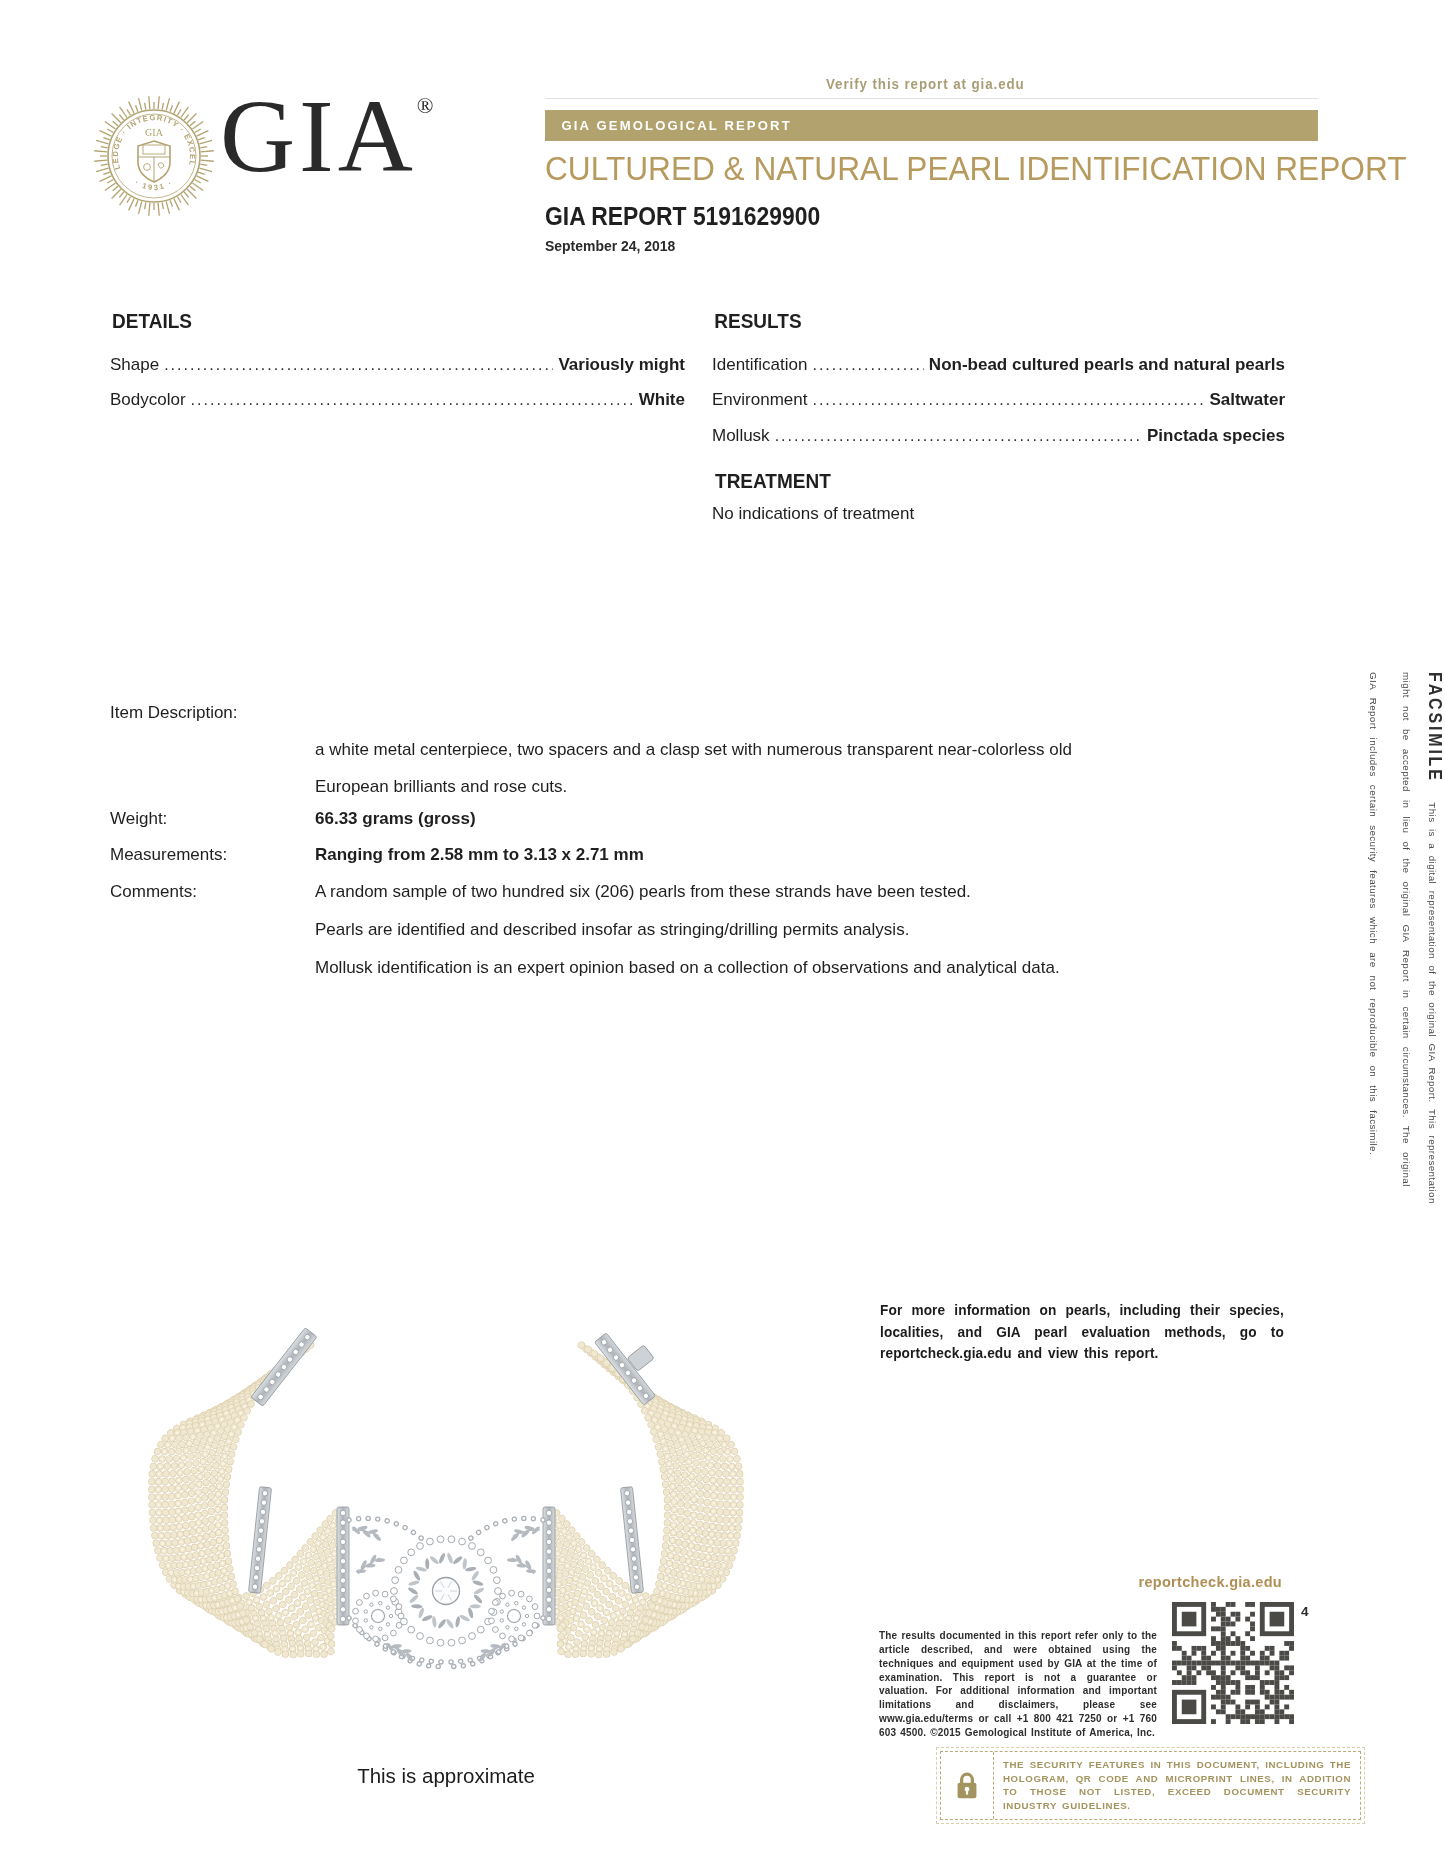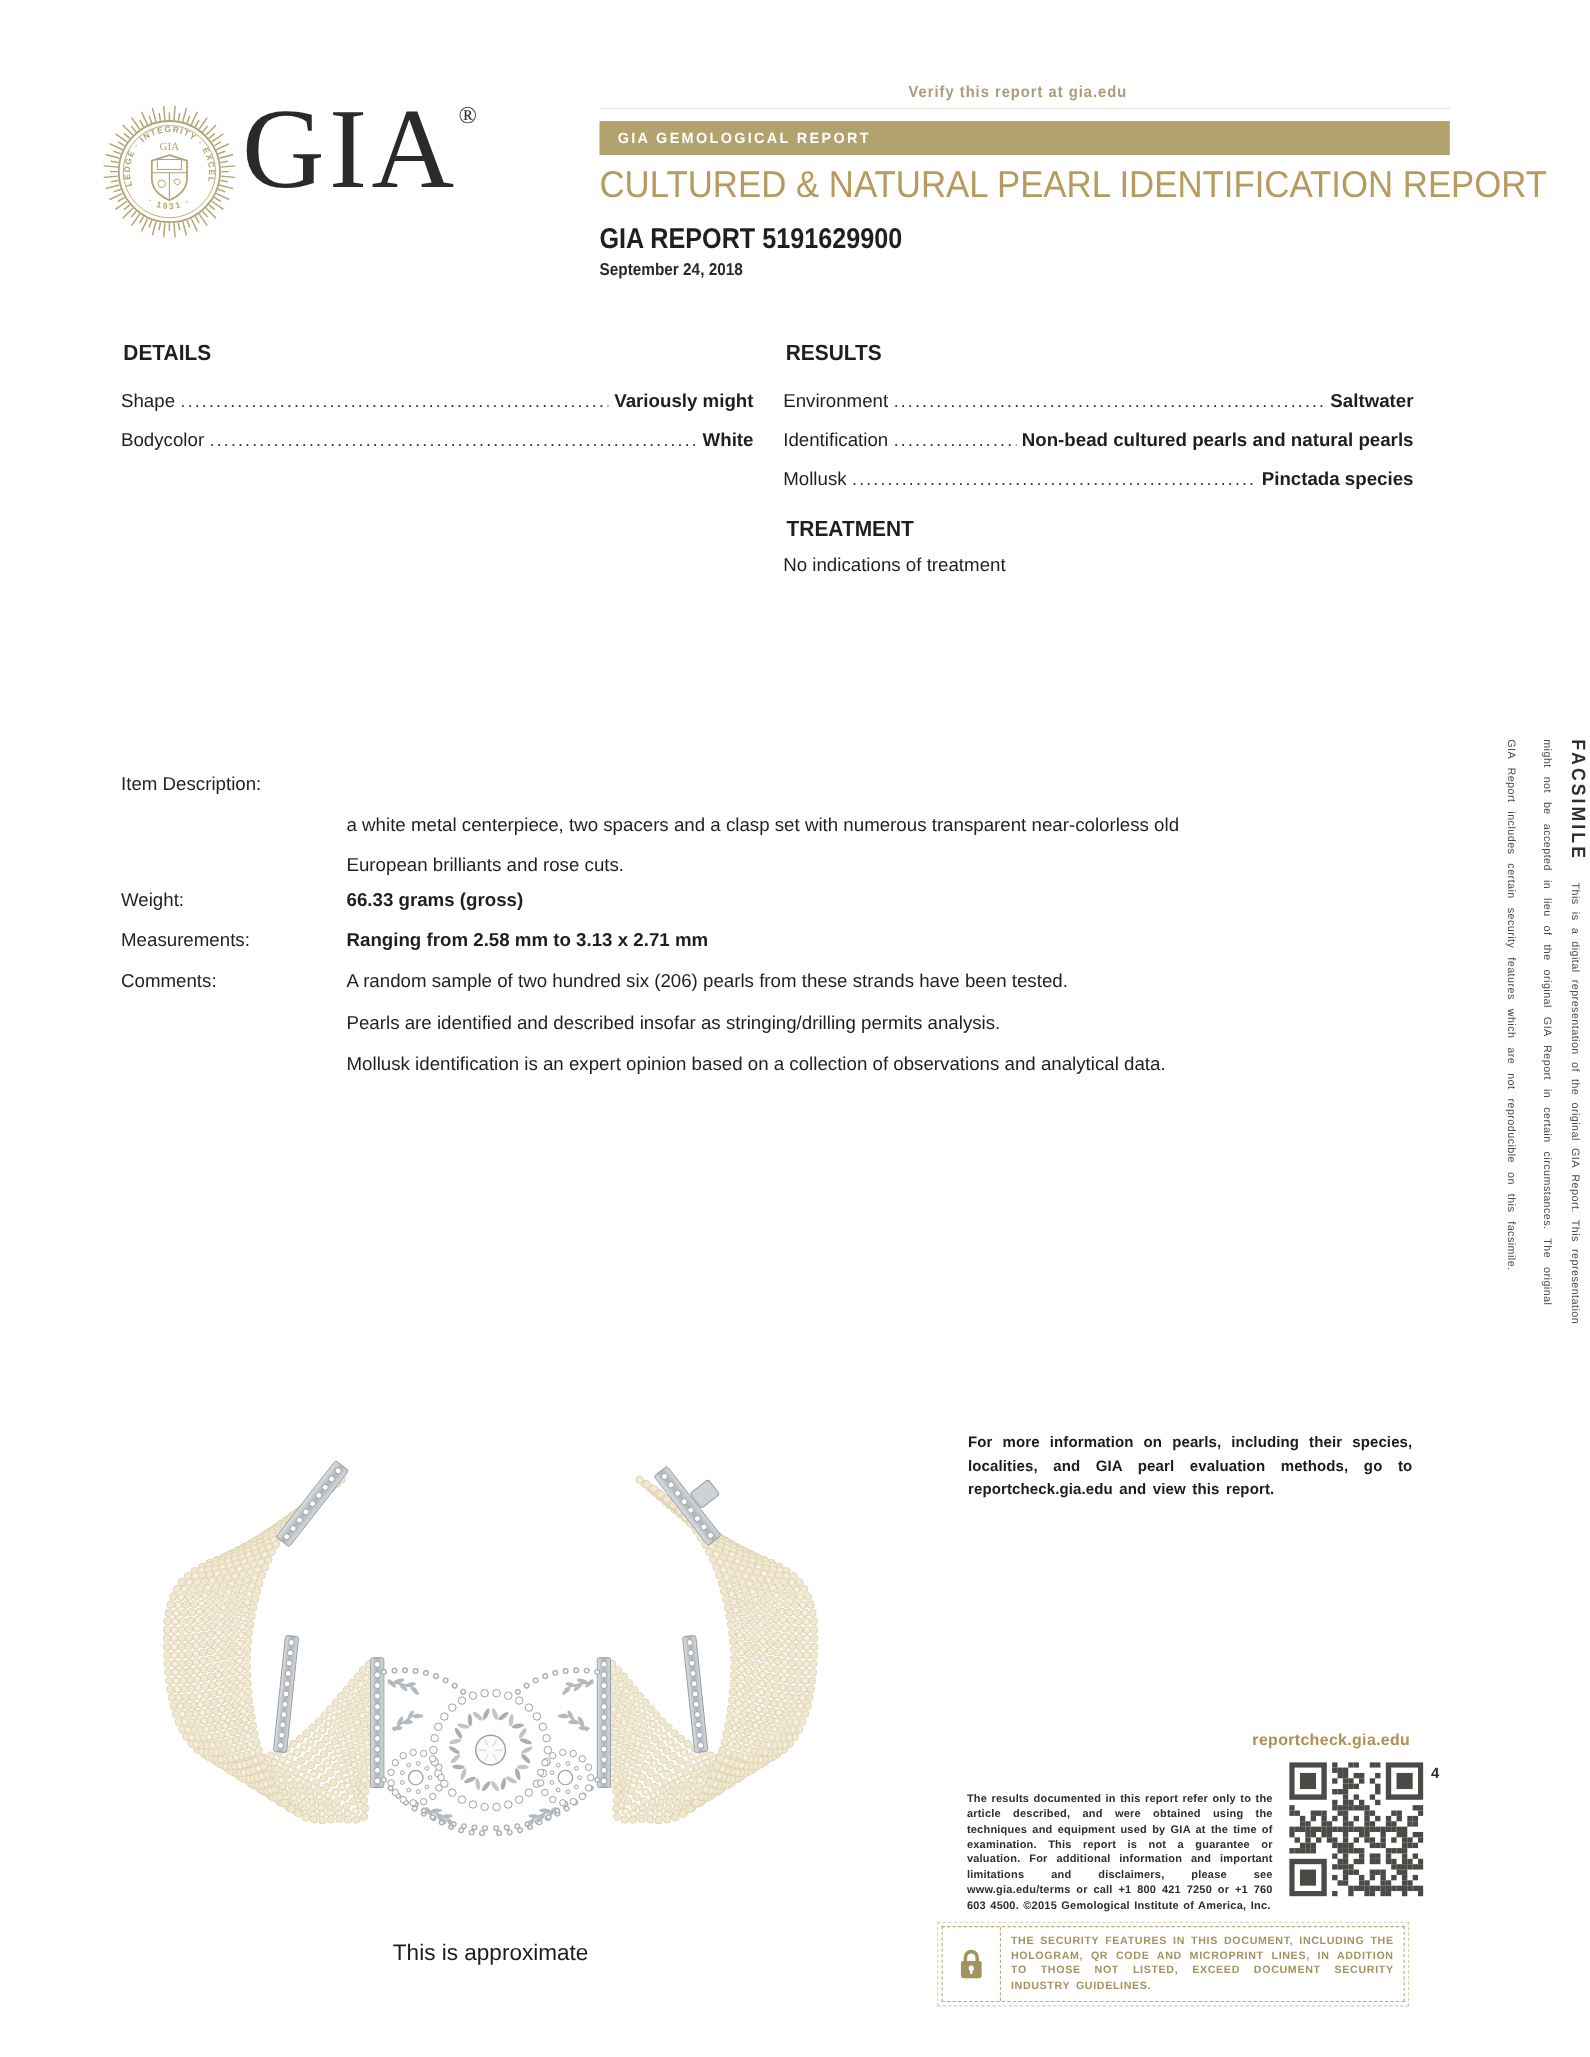--- a/index.html
+++ b/index.html
@@ -43,21 +43,21 @@
   .facs-small{font-size:9.8px;letter-spacing:.4px;word-spacing:3.4px;color:#4a4a4a;}
   
   .infonote{left:878px;top:1300px;width:408px;font-size:13.8px;line-height:21.5px;
             text-align:justify;font-weight:bold;transform:scaleX(.99);letter-spacing:.1px;word-spacing:2px;color:#1c1c1c;}
   .rcheck{left:1002px;top:1574px;width:280px;text-align:right;font-size:14.5px;
           font-weight:bold;color:#b08f55;letter-spacing:.3px;}
   .disc{left:879px;top:1601px;width:278px;font-size:10px;line-height:13.85px;
         text-align:justify;font-weight:bold;letter-spacing:.2px;word-spacing:1px;color:#2d2d2d;margin-top:28px;}
   .pagenum{left:1301px;top:1604px;font-size:13.5px;font-weight:bold;color:#2d2d2d;}
   .qr{left:1172px;top:1602px;}
-  .secbox{left:856px;top:1751px;width:419px;display:flex;border:1px dashed #b9ab7c;
+  .secbox{left:940px;top:1751px;width:419px;display:flex;border:1px dashed #b9ab7c;
           outline:1px dashed #d9cfab;outline-offset:3px;background:#fff;}
   .seccell{width:52px;display:flex;align-items:center;justify-content:center;
            border-right:1px dashed #b9ab7c;}
   .sectext{flex:1;padding:6px 9px 7px 9px;font-size:9.7px;line-height:13.6px;color:#a3945f;
            font-weight:bold;text-align:justify;letter-spacing:.6px;word-spacing:2px;}
   
   .caption{left:128px;top:1764px;width:636px;text-align:center;font-size:20.5px;color:#1c1c1c;}
 </style>
 </head>
 <body>
@@ -183,28 +183,28 @@
     <div class="row">
       <span class="lbl">Bodycolor</span>
         <span class="dots"></span>
         <span class="val">White</span>
     </div>
   </div>
 
   <div class="abs sec-h" style="left:712px;top:310px">RESULTS</div>
   <div class="abs rows" style="left:712px;top:339px;width:573px">
     <div class="row">
+      <span class="lbl">Identification</span>
+        <span class="dots"></span>
+        <span class="val">Non-bead cultured pearls and natural pearls</span>
+    </div>
+    <div class="row">
       <span class="lbl">Environment</span>
         <span class="dots"></span>
         <span class="val">Saltwater</span>
-    </div>
-    <div class="row">
-      <span class="lbl">Identification</span>
-        <span class="dots"></span>
-        <span class="val">Non-bead cultured pearls and natural pearls</span>
     </div>
     <div class="row">
       <span class="lbl">Mollusk</span>
         <span class="dots"></span>
         <span class="val">Pinctada species</span>
     </div>
   </div>
 
   <div class="abs sec-h" style="left:712px;top:470px">TREATMENT</div>
   <div class="abs plain" style="left:712px;top:504px">No indications of treatment</div>

